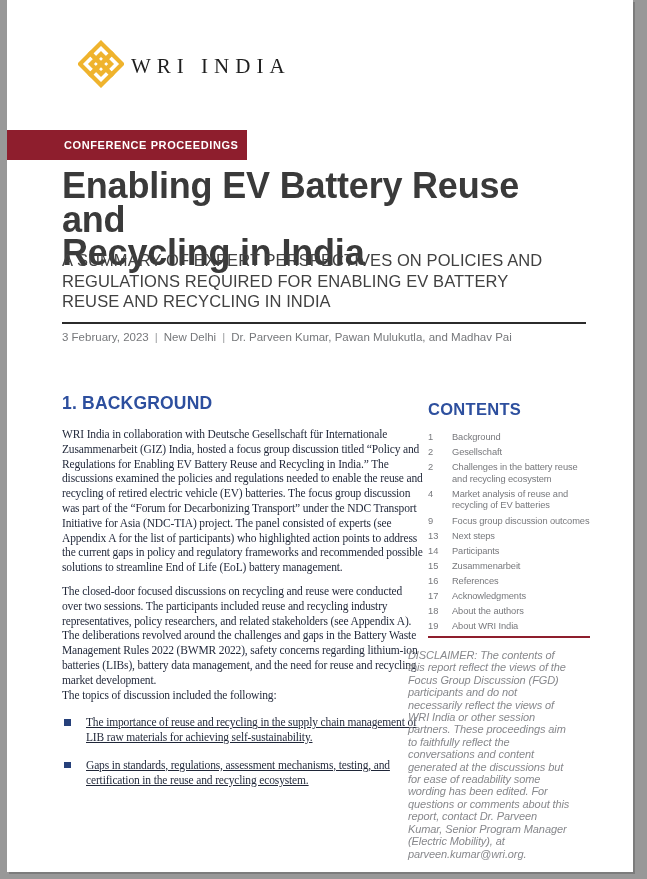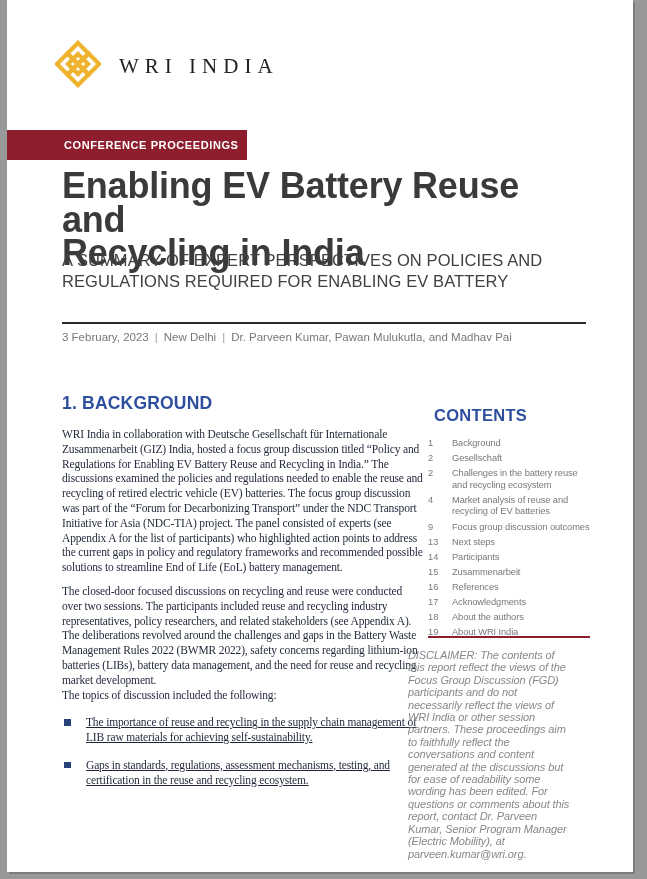--- a/index.html
+++ b/index.html
@@ -9,21 +9,21 @@
     position:relative;
     font-family:"Liberation Sans",sans-serif;
     overflow:hidden;
   }
   .page{
     position:absolute;left:7px;top:0;width:626px;height:872px;
     background:#ffffff;
     box-shadow:2px 2px 0 rgba(0,0,0,0.18);
   }
   
-  .logo-row{position:absolute;left:48px;top:40px;display:flex;align-items:center;gap:18px;}
+  .logo-row{position:absolute;left:71px;top:40px;display:flex;align-items:center;gap:7px;}
   .brand-name{
     font-family:"Liberation Serif",serif;
     font-size:21px;letter-spacing:6px;color:#1f1f1f;
     padding-top:4px;white-space:nowrap;
   }
   .banner{
     position:absolute;left:0;top:130px;width:240px;height:30px;
     background:#8E1E2D;color:#ffffff;
     font-size:11px;font-weight:bold;letter-spacing:0.6px;
     line-height:30px;padding-left:57px;box-sizing:border-box;
@@ -60,21 +60,21 @@
   .para2{margin:9px 0 0 0;}
   .lead{margin:0;}
   .bullet-list{margin-top:13px;}
   .bullet-item{position:relative;padding-left:24px;margin-bottom:13px;text-decoration:underline;}
   .bullet-square{
     position:absolute;left:2px;top:4px;width:6.5px;height:6.5px;background:#26407A;
   }
   
   .sidebar{position:absolute;left:421px;top:400px;width:166px;}
   .contents-heading{
-    font-size:16.5px;font-weight:bold;color:#2D4F9E;letter-spacing:0.3px;margin:6px;
+    font-size:16.5px;font-weight:bold;color:#2D4F9E;letter-spacing:0.3px;margin:0;
   }
   .contents-list{margin-top:13px;}
   .toc-item{display:flex;margin-bottom:3.5px;}
   .toc-page{
     width:24px;flex:0 0 24px;font-size:9.3px;line-height:11.6px;color:#77787C;
   }
   .toc-label{
     flex:1;font-size:9.3px;line-height:11.6px;color:#77787C;letter-spacing:-0.1px;
   }
   .sidebar-rule{
@@ -116,20 +116,21 @@
   <div class="banner">CONFERENCE PROCEEDINGS</div>
 
   <div class="title">
     <div>Enabling EV Battery Reuse and</div>
     <div>Recycling in India</div>
   </div>
 
   <div class="subtitle">
     <div>A SUMMARY OF EXPERT PERSPECTIVES ON POLICIES AND</div>
     <div>REGULATIONS REQUIRED FOR ENABLING EV BATTERY</div>
+    <div>REUSE AND RECYCLING IN INDIA</div>
   </div>
 
   <div class="rule-byline"></div>
 
   <div class="byline">
     <span>3 February, 2023</span><span class="sep">|</span><span>New Delhi</span><span class="sep">|</span><span>Dr. Parveen Kumar, Pawan Mulukutla, and Madhav Pai</span>
   </div>
 
   <div class="main-col">
     <h2 class="section-heading">1. BACKGROUND</h2>

